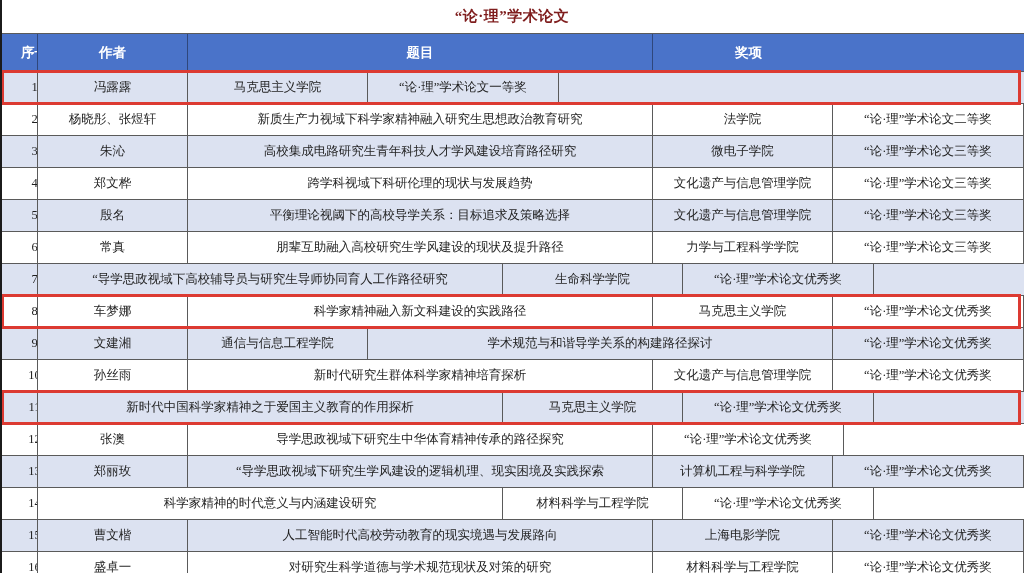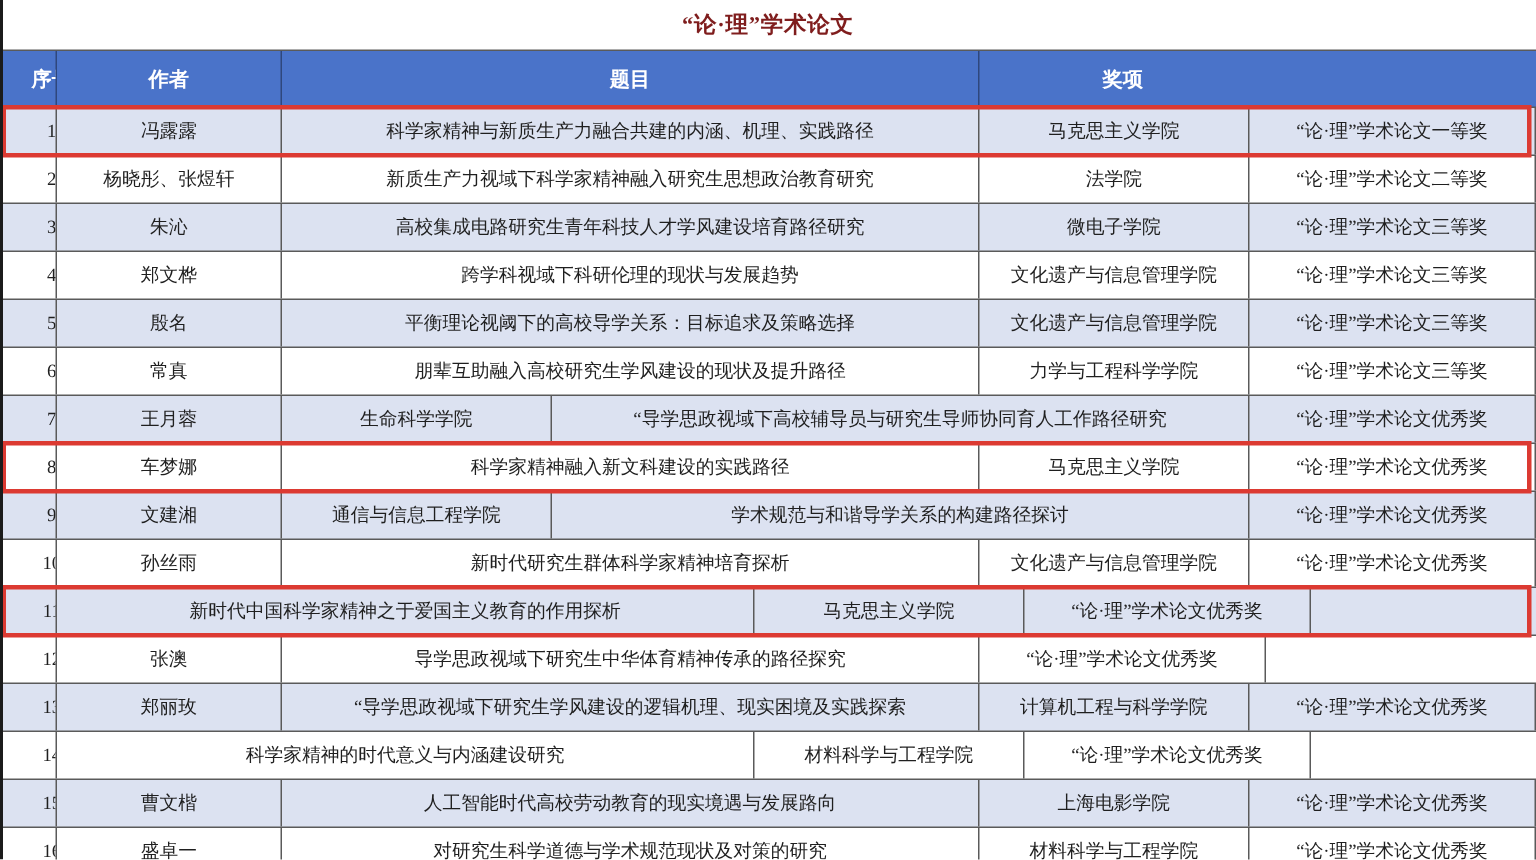--- a/index.html
+++ b/index.html
@@ -47,21 +47,20 @@
   <div class="thead" id="thead">
       <div class="cell hcell c0">序号</div>
       <div class="cell hcell c1">作者</div>
       <div class="cell hcell c2">题目</div>
       <div class="cell hcell c4">奖项</div>
     </div>
   <div class="tbody" id="tbody">
       <div class="row alt hl">
         <div class="cell c0">1</div>
         <div class="cell c1">冯露露</div>
-        <div class="cell c2">科学家精神与新质生产力融合共建的内涵、机理、实践路径</div>
         <div class="cell c3">马克思主义学院</div>
         <div class="cell c4">“论·理”学术论文一等奖</div>
       </div>
       <div class="row">
         <div class="cell c0">2</div>
         <div class="cell c1">杨晓彤、张煜轩</div>
         <div class="cell c2">新质生产力视域下科学家精神融入研究生思想政治教育研究</div>
         <div class="cell c3">法学院</div>
         <div class="cell c4">“论·理”学术论文二等奖</div>
       </div>
@@ -88,23 +87,22 @@
       </div>
       <div class="row">
         <div class="cell c0">6</div>
         <div class="cell c1">常真</div>
         <div class="cell c2">朋辈互助融入高校研究生学风建设的现状及提升路径</div>
         <div class="cell c3">力学与工程科学学院</div>
         <div class="cell c4">“论·理”学术论文三等奖</div>
       </div>
       <div class="row alt">
         <div class="cell c0">7</div>
-        <div class="cell c1">王月蓉</div>
+        <div class="cell c2">“导学思政视域下高校辅导员与研究生导师协同育人工作路径研究</div>
         <div class="cell c3">生命科学学院</div>
-        <div class="cell c2">“导学思政视域下高校辅导员与研究生导师协同育人工作路径研究</div>
         <div class="cell c4">“论·理”学术论文优秀奖</div>
       </div>
       <div class="row hl">
         <div class="cell c0">8</div>
         <div class="cell c1">车梦娜</div>
         <div class="cell c2">科学家精神融入新文科建设的实践路径</div>
         <div class="cell c3">马克思主义学院</div>
         <div class="cell c4">“论·理”学术论文优秀奖</div>
       </div>
       <div class="row alt">

